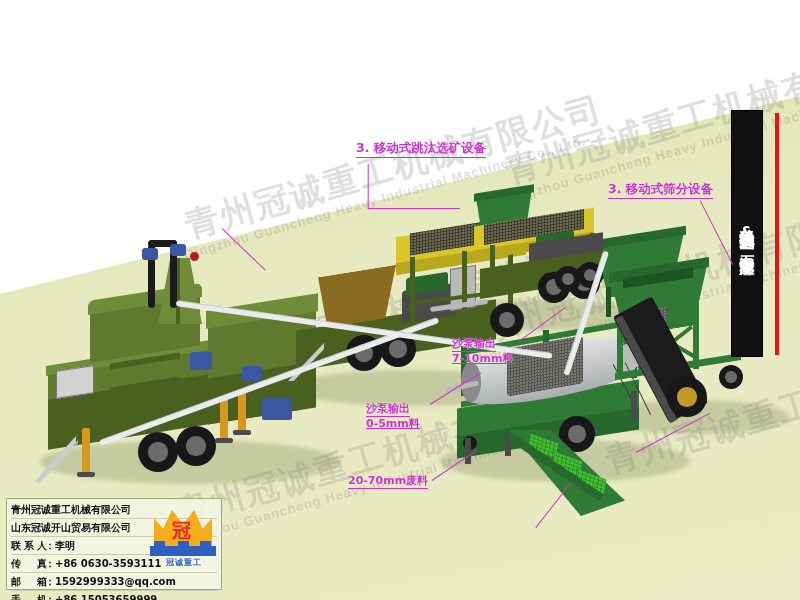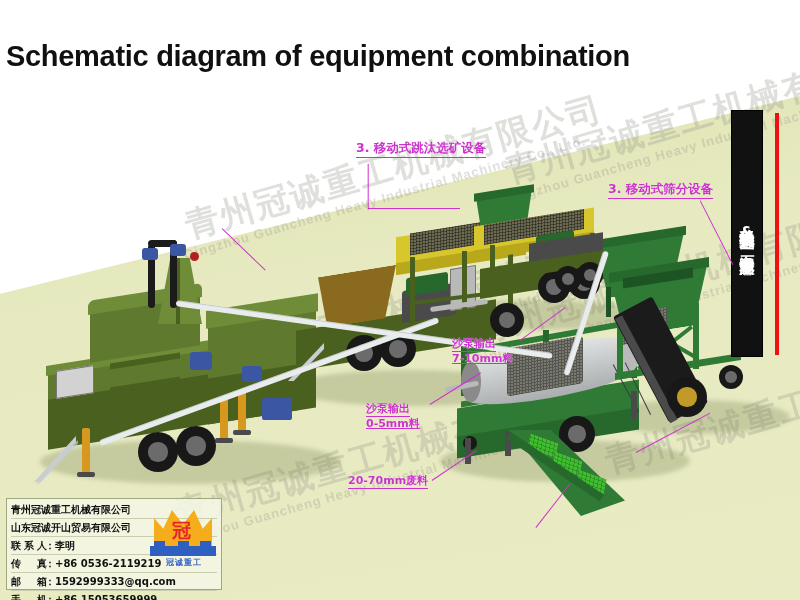--- a/index.html
+++ b/index.html
@@ -397,21 +397,20 @@
       </div>
   </div>
 
   <div class="pipe" style="left:100px;top:440px;width:360px;height:6px;transform:rotate(-20deg);"></div>
   <div class="pipe" style="left:176px;top:300px;width:380px;height:6px;transform:rotate(8deg);"></div>
   <div class="pipe" style="left:566px;top:372px;width:130px;height:6px;transform:rotate(-72deg);"></div>
 
   <div class="banner">移动组合式选金&amp;宝石设备示意图</div>
   <div class="redline"></div>
 
-  <div class="title">Schematic diagram of equipment combination</div>
 
   <div class="leader" style="left:368px;top:163px;width:46px;height:1.4px;transform:rotate(90deg);transform-origin:left center;"></div>
   <div class="leader" style="left:368px;top:208px;width:92px;height:1.4px;"></div>
   <div class="leader" style="left:222px;top:228px;width:60px;height:1.4px;transform:rotate(44deg);transform-origin:left center;"></div>
   <div class="leader" style="left:700px;top:200px;width:72px;height:1.4px;transform:rotate(63deg);transform-origin:left center;"></div>
   <div class="leader" style="left:520px;top:340px;width:56px;height:1.4px;transform:rotate(-36deg);transform-origin:left center;"></div>
   <div class="leader" style="left:430px;top:404px;width:60px;height:1.4px;transform:rotate(-32deg);transform-origin:left center;"></div>
   <div class="leader" style="left:432px;top:480px;width:54px;height:1.4px;transform:rotate(-34deg);transform-origin:left center;"></div>
   <div class="leader" style="left:536px;top:527px;width:56px;height:1.4px;transform:rotate(-52deg);transform-origin:left center;"></div>
   <div class="leader" style="left:636px;top:452px;width:84px;height:1.4px;transform:rotate(-28deg);transform-origin:left center;"></div>
@@ -447,21 +446,21 @@
       <span class="wide">山东冠诚开山贸易有限公司</span>
     </div>
     <div class="row">
       <span class="k">联系人</span>
       <span>：</span>
       <span class="v">李明</span>
     </div>
     <div class="row">
       <span class="k">传　真</span>
       <span>：</span>
-      <span class="v">+86 0536-2119219</span>
+      <span class="v">+86 0630-3593111</span>
     </div>
     <div class="row">
       <span class="k">邮　箱</span>
       <span>：</span>
       <span class="v">1592999333@qq.com</span>
     </div>
     <div class="row">
       <span class="k">手　机</span>
       <span>：</span>
       <span class="v">+86 15053659999</span>

